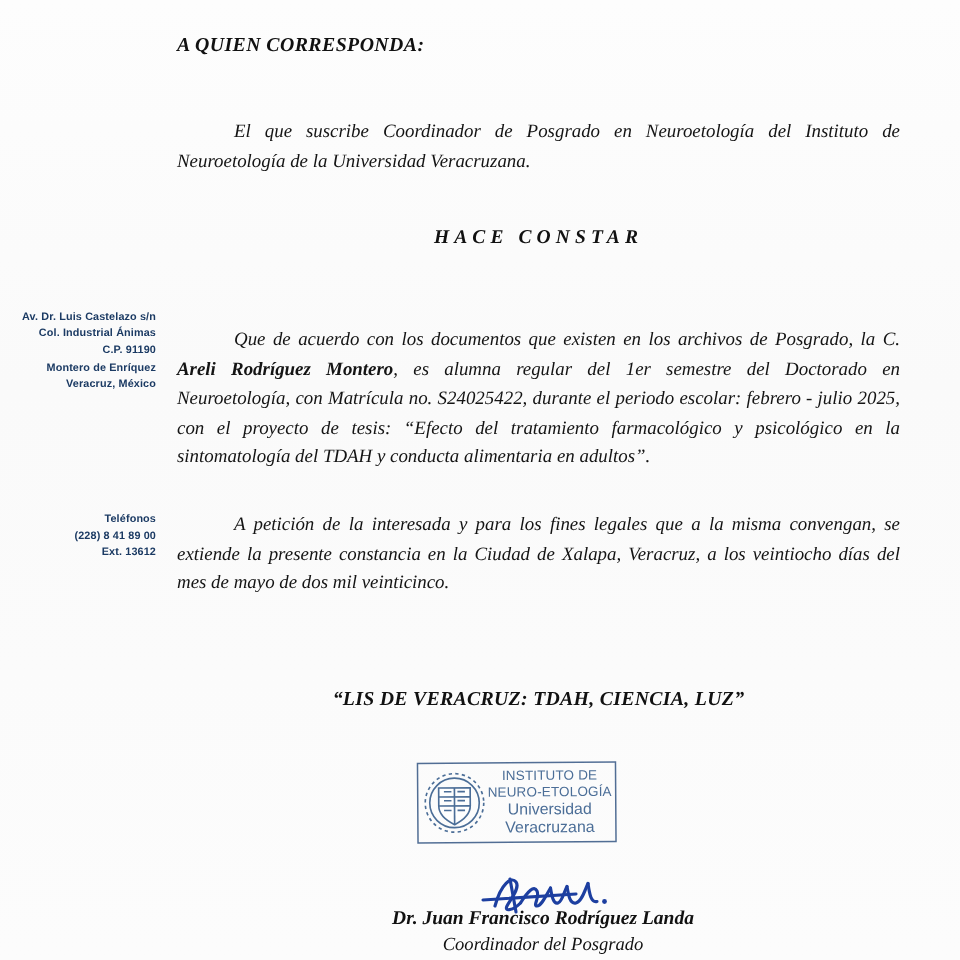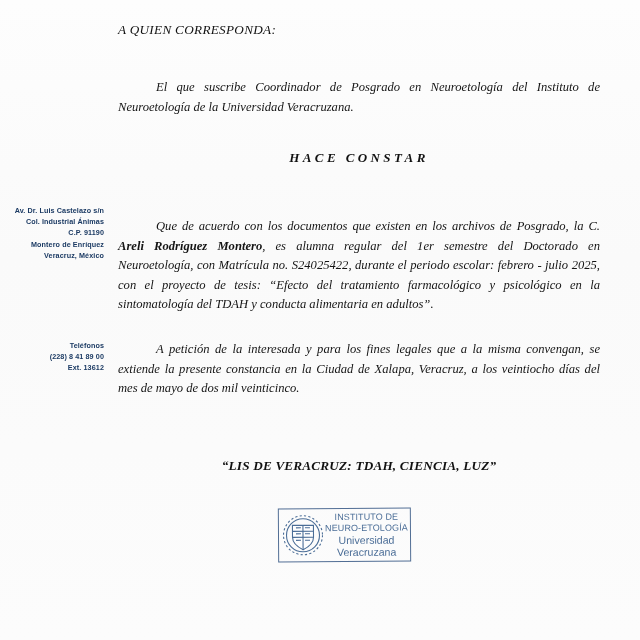--- a/index.html
+++ b/index.html
@@ -50,21 +50,21 @@
     position: absolute;
     left: 118px;
     top: 0;
     width: 488px;
   }
 
   .addressee {
     position: absolute;
     left: 0;
     top: 22px;
-    font-weight: normal;
+    font-weight: bold;
     font-style: italic;
     font-size: 13.2px;
     letter-spacing: 0.3px;
     color: #111;
   }
 
   .para {
     position: absolute;
     left: 0;
     width: 482px;
@@ -246,14 +246,32 @@
       </svg>
     </div>
     <div class="stamp-text">
       <div class="l1">INSTITUTO DE</div>
       <div class="l2">NEURO-ETOLOGÍA</div>
       <div class="l3">Universidad</div>
       <div class="l4">Veracruzana</div>
     </div>
   </div>
 
+  <div class="signature-area">
+    <div class="sig-ink">
+      <svg viewBox="0 0 96 34" width="96" height="34" aria-hidden="true">
+        <g fill="none" stroke="#1d3fa0" stroke-width="2.1" stroke-linecap="round" stroke-linejoin="round">
+          <path d="M16 24 C20 9, 27 4, 30 8 C33 12, 26 20, 24 24 C22 28, 28 27, 33 22"></path>
+          <path d="M33 22 C38 14, 42 10, 44 14 C46 18, 41 24, 44 24 C47 24, 50 17, 53 12"></path>
+          <path d="M53 12 C54 18, 55 23, 58 22 C61 21, 62 14, 64 11"></path>
+          <path d="M64 11 C65 17, 66 23, 70 22 C74 21, 76 13, 78 9"></path>
+          <path d="M78 9 C79 16, 80 22, 84 21"></path>
+          <path d="M8 20 L70 16"></path>
+          <path d="M26 6 L30 28"></path>
+        </g>
+        <circle cx="89" cy="21" r="1.6" fill="#1d3fa0"></circle>
+      </svg>
+    </div>
+    <div class="sig-name">Dr. Juan Francisco Rodríguez Landa</div>
+    <div class="sig-role">Coordinador del Posgrado</div>
+  </div>
 
 </div>
 
 </body></html>

